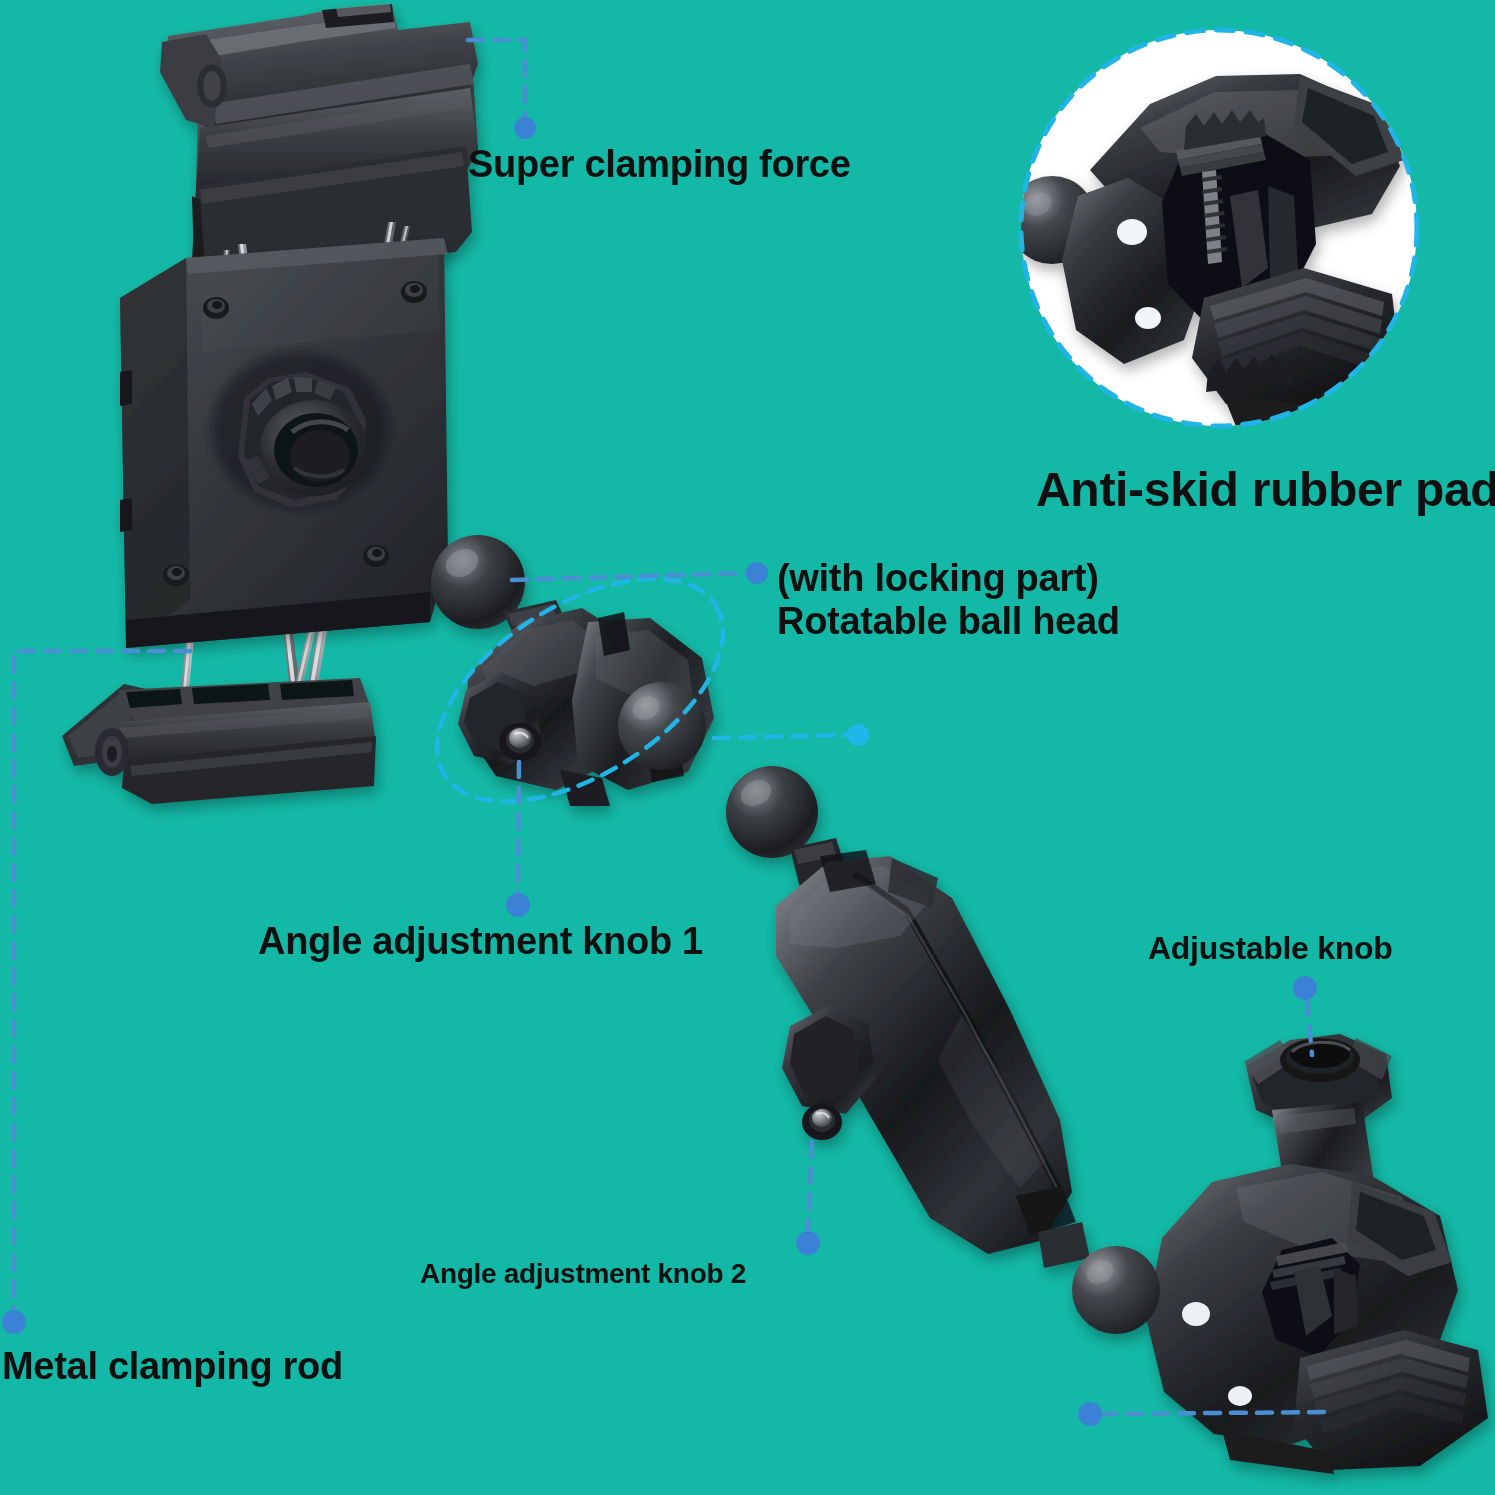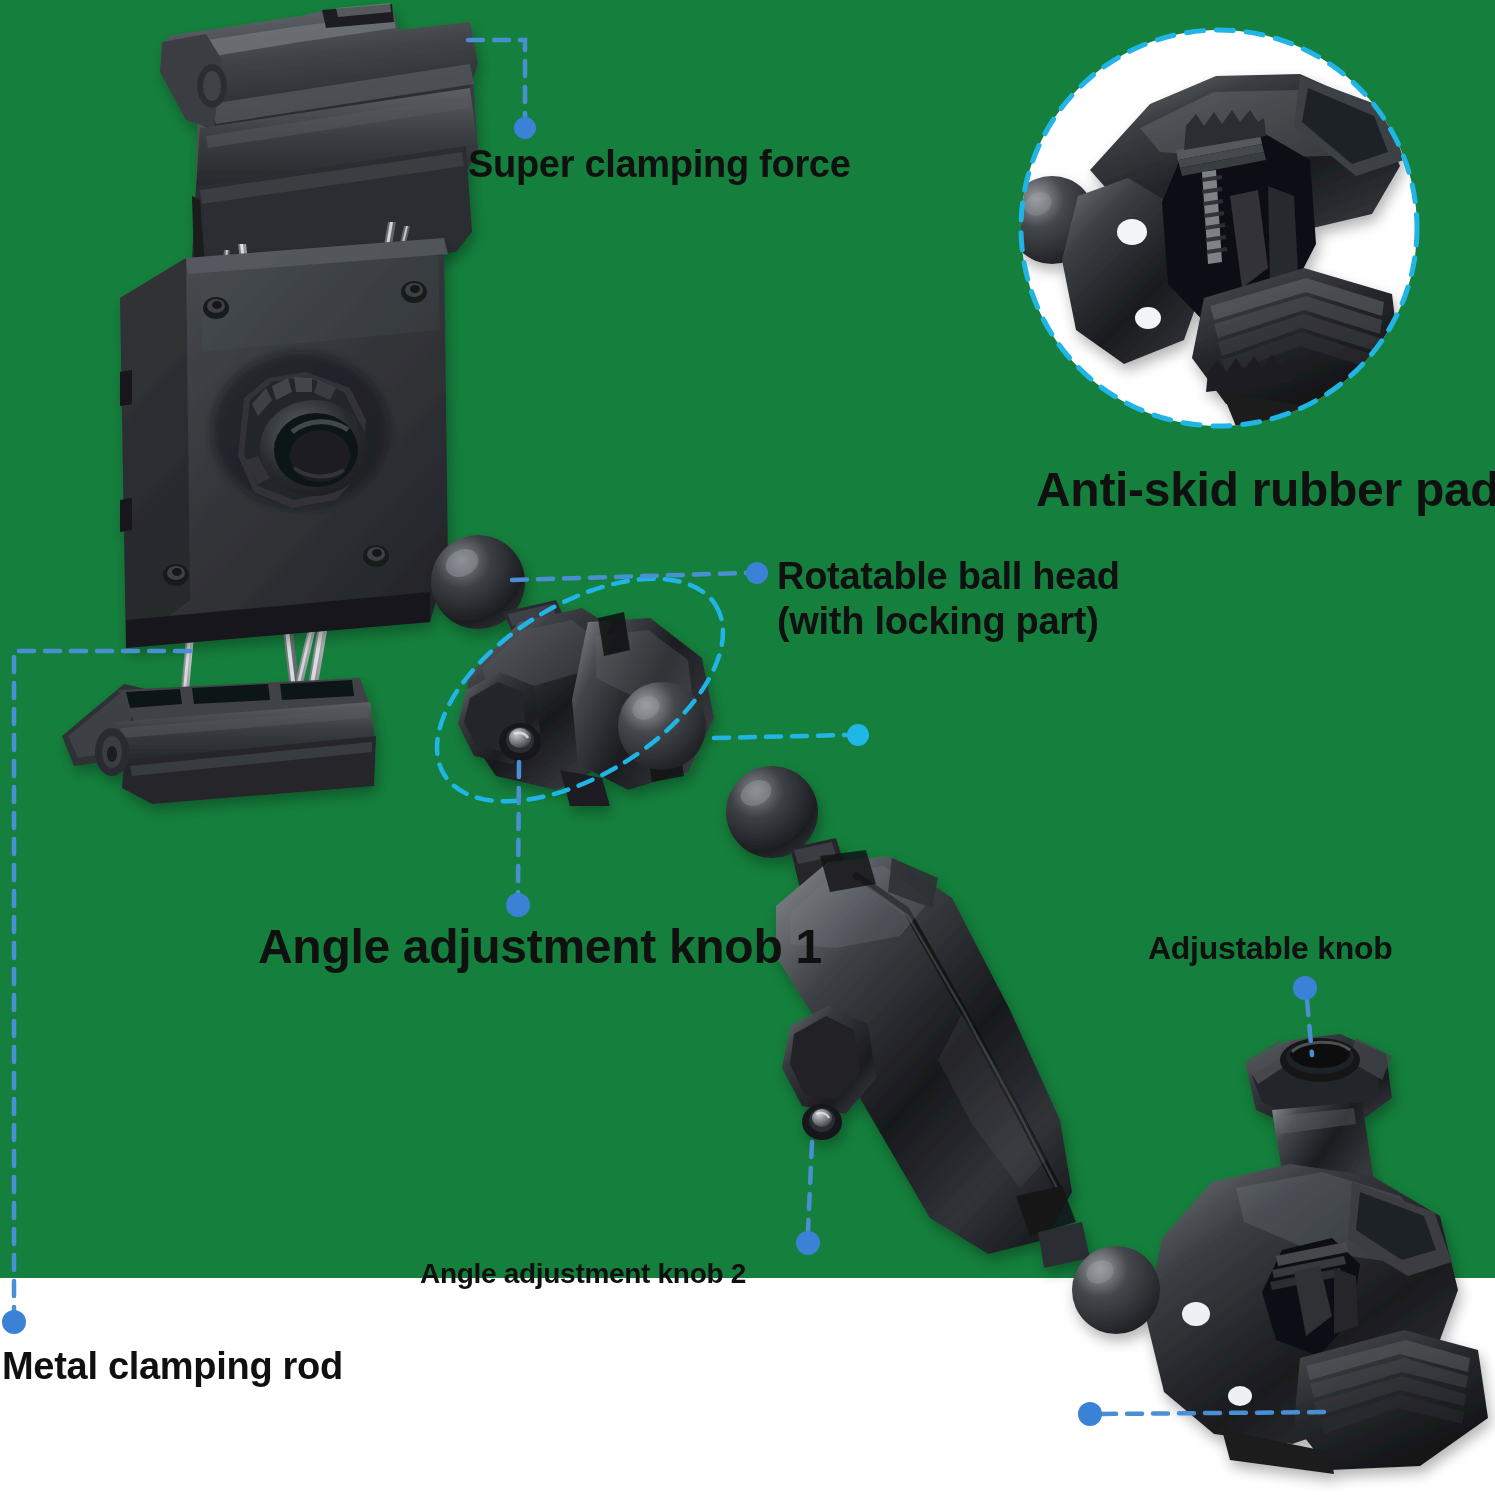--- a/index.html
+++ b/index.html
@@ -1,18 +1,18 @@
 <!DOCTYPE html>
 <html><head>
 <meta charset="utf-8">
 <style>
   html,body{margin:0;padding:0;background:#ffffff;}
   body{width:1495px;height:1495px;overflow:hidden;
        font-family:"Liberation Sans","DejaVu Sans",sans-serif;}
-  #stage{position:relative;width:1495px;height:1278px;background:#15803d;}
+  #stage{position:relative;width:1495px;height:1495px;background:#14b8a6;}
   .lbl{position:absolute;font-weight:bold;color:#101010;
        font-family:"Liberation Sans","DejaVu Sans",sans-serif;
        white-space:pre;letter-spacing:-0.3px;line-height:1.14;}
   svg.layer{position:absolute;left:0;top:0;width:1495px;height:1495px;
             overflow:visible;pointer-events:none;}
 </style>
 </head>
 <body>
 
 <div id="stage">
@@ -446,26 +446,26 @@
       <path d="M1101,1414 L1330,1412" fill="none" stroke="#4a8fd4" stroke-width="4.5" stroke-dasharray="15 11" stroke-linecap="round"></path>
       <circle cx="1090" cy="1414" r="12" fill="#3b82d6"></circle>
     </g>
   </svg>
 
   <div class="lbl" style="left:468px;top:143px;font-size:38px;">Super clamping force</div>
 
   <div class="lbl" style="left:1036px;top:463px;font-size:48px;">Anti-skid rubber pad</div>
 
   <div style="position:absolute;left:777px;top:555px;">
+    <div class="lbl" style="position:static;font-size:38px;margin-top:2px;">(with locking part)</div>
     <div class="lbl" style="position:static;font-size:38px;">Rotatable ball head</div>
-    <div class="lbl" style="position:static;font-size:38px;margin-top:2px;">(with locking part)</div>
   </div>
 
 
-  <div class="lbl" style="left:258px;top:920px;font-size:48px;">Angle adjustment knob 1</div>
+  <div class="lbl" style="left:258px;top:920px;font-size:38px;">Angle adjustment knob 1</div>
 
   <div class="lbl" style="left:1148px;top:930px;font-size:32px;">Adjustable knob</div>
 
   <div class="lbl" style="left:420px;top:1258px;font-size:28px;">Angle adjustment knob 2</div>
 
   <div class="lbl" style="left:2px;top:1345px;font-size:38px;">Metal clamping rod</div>
 
 
 </div>
 

